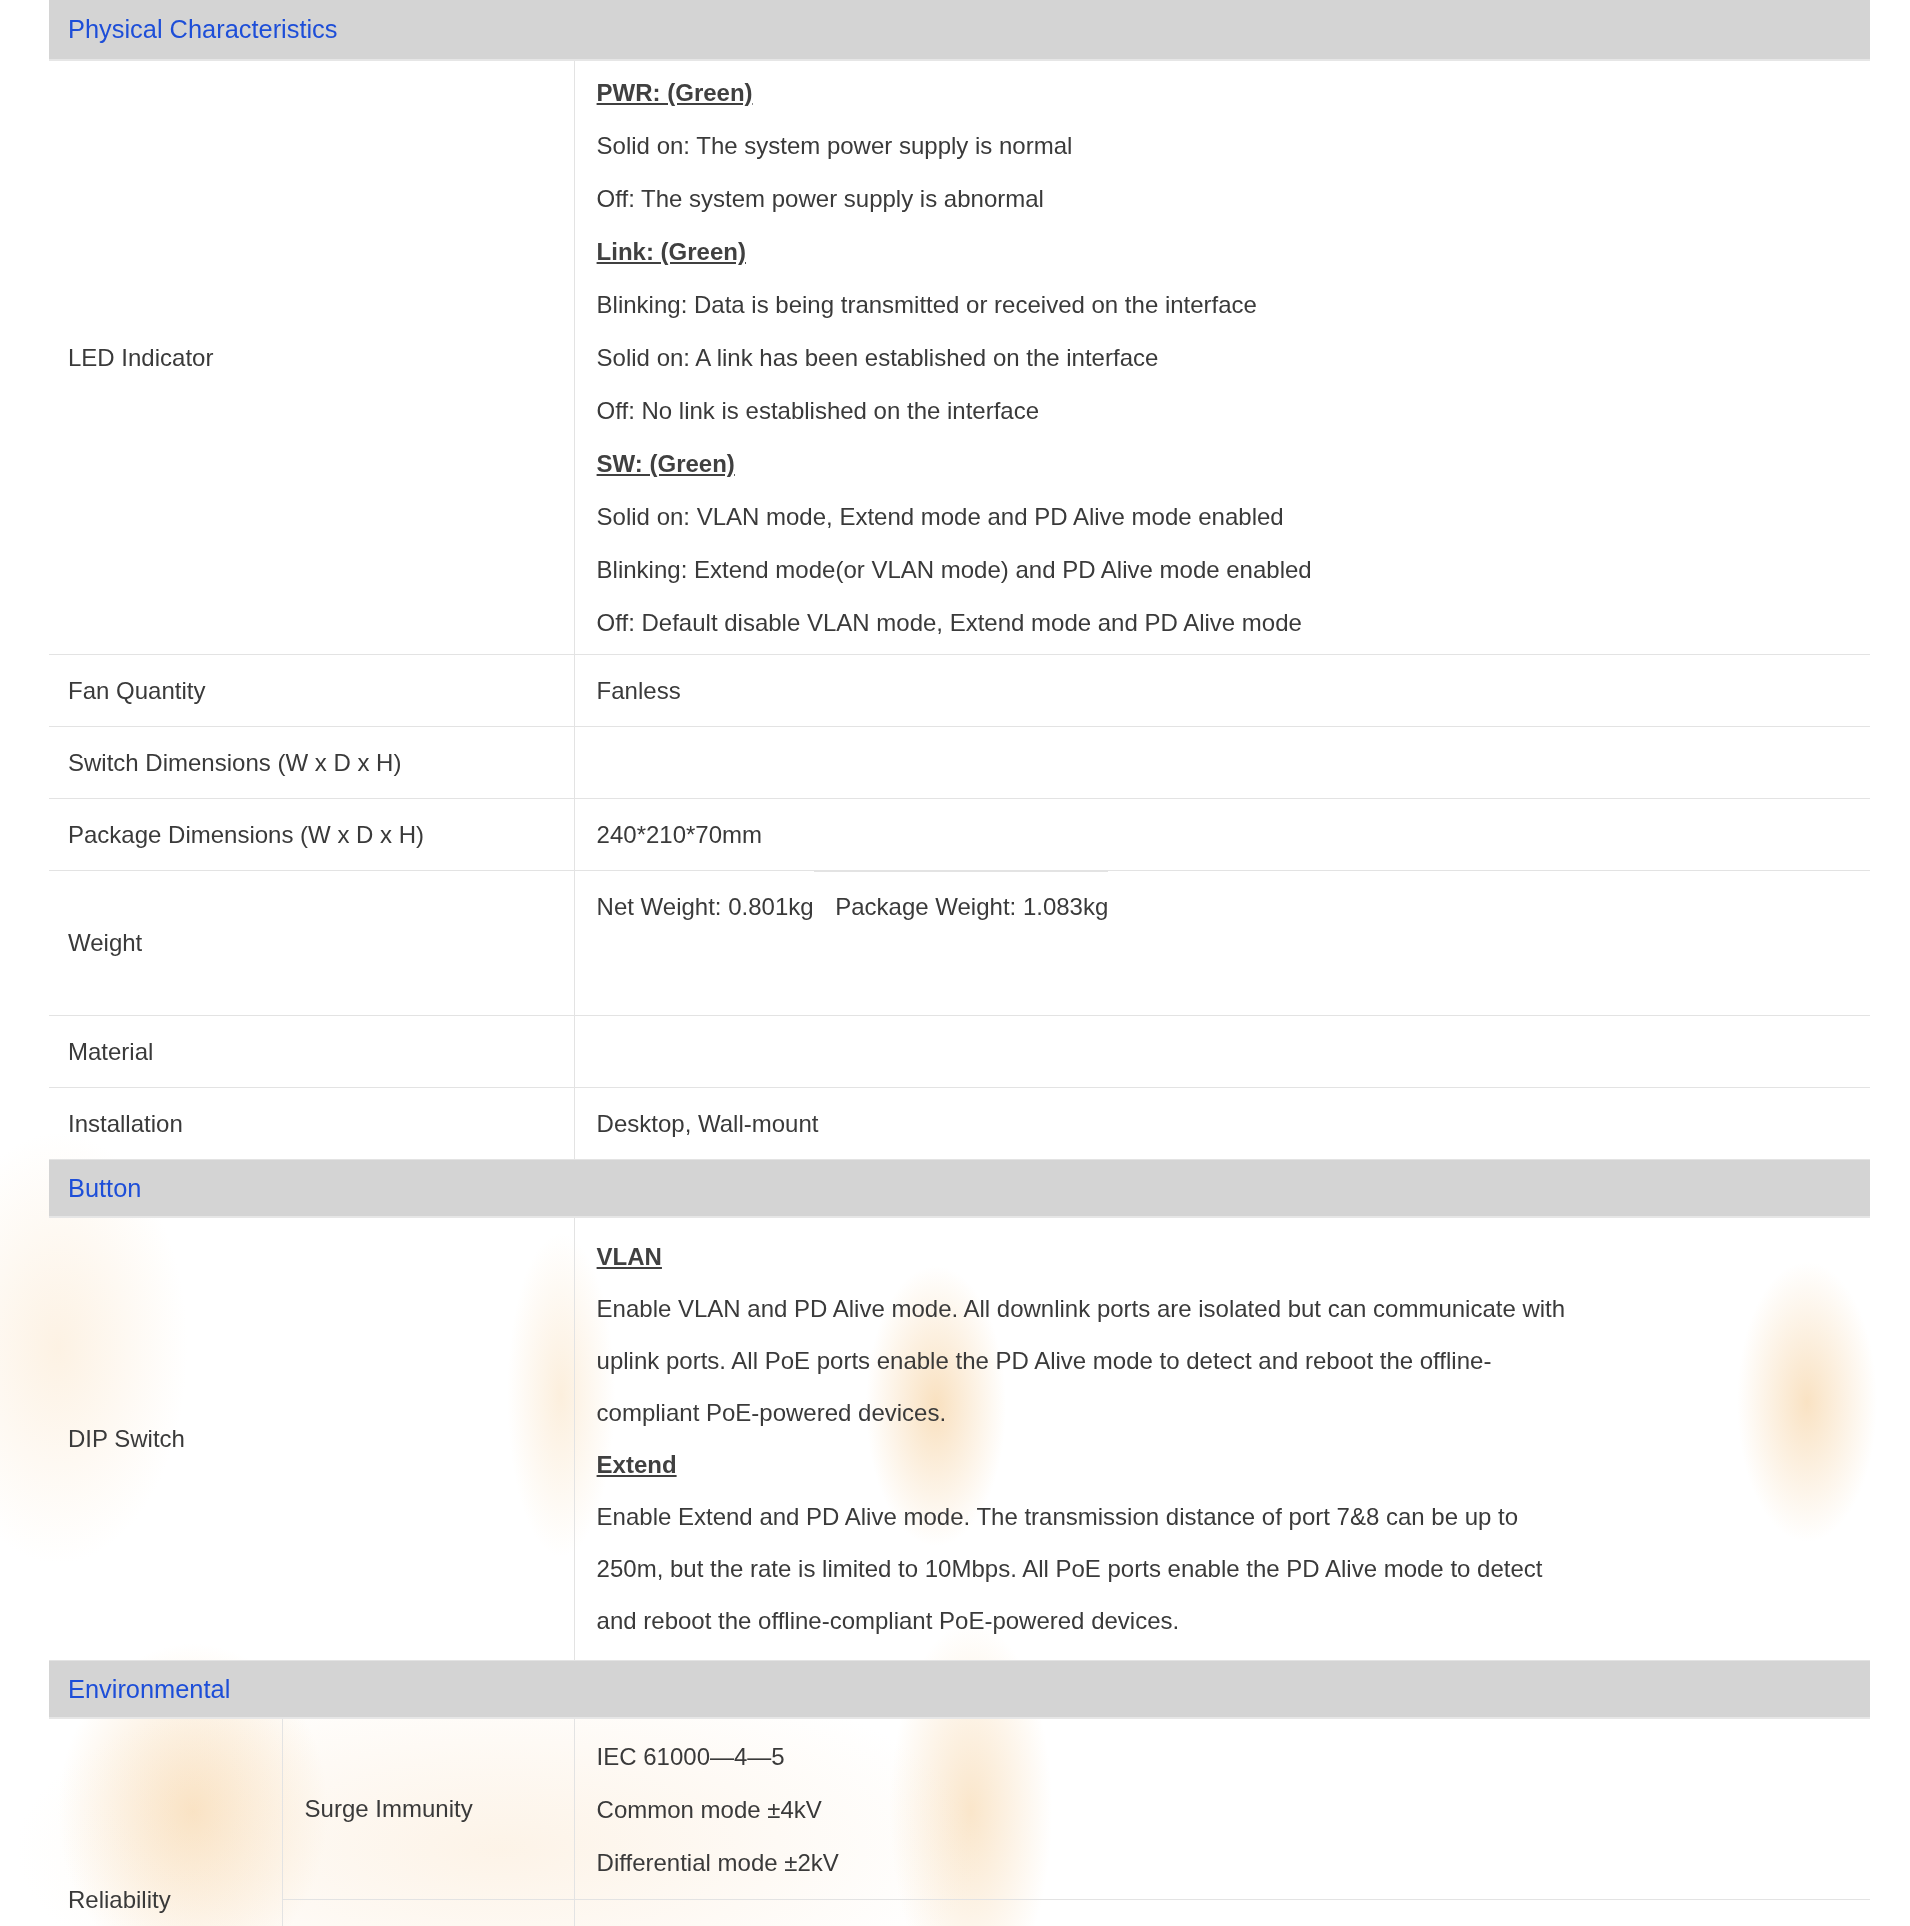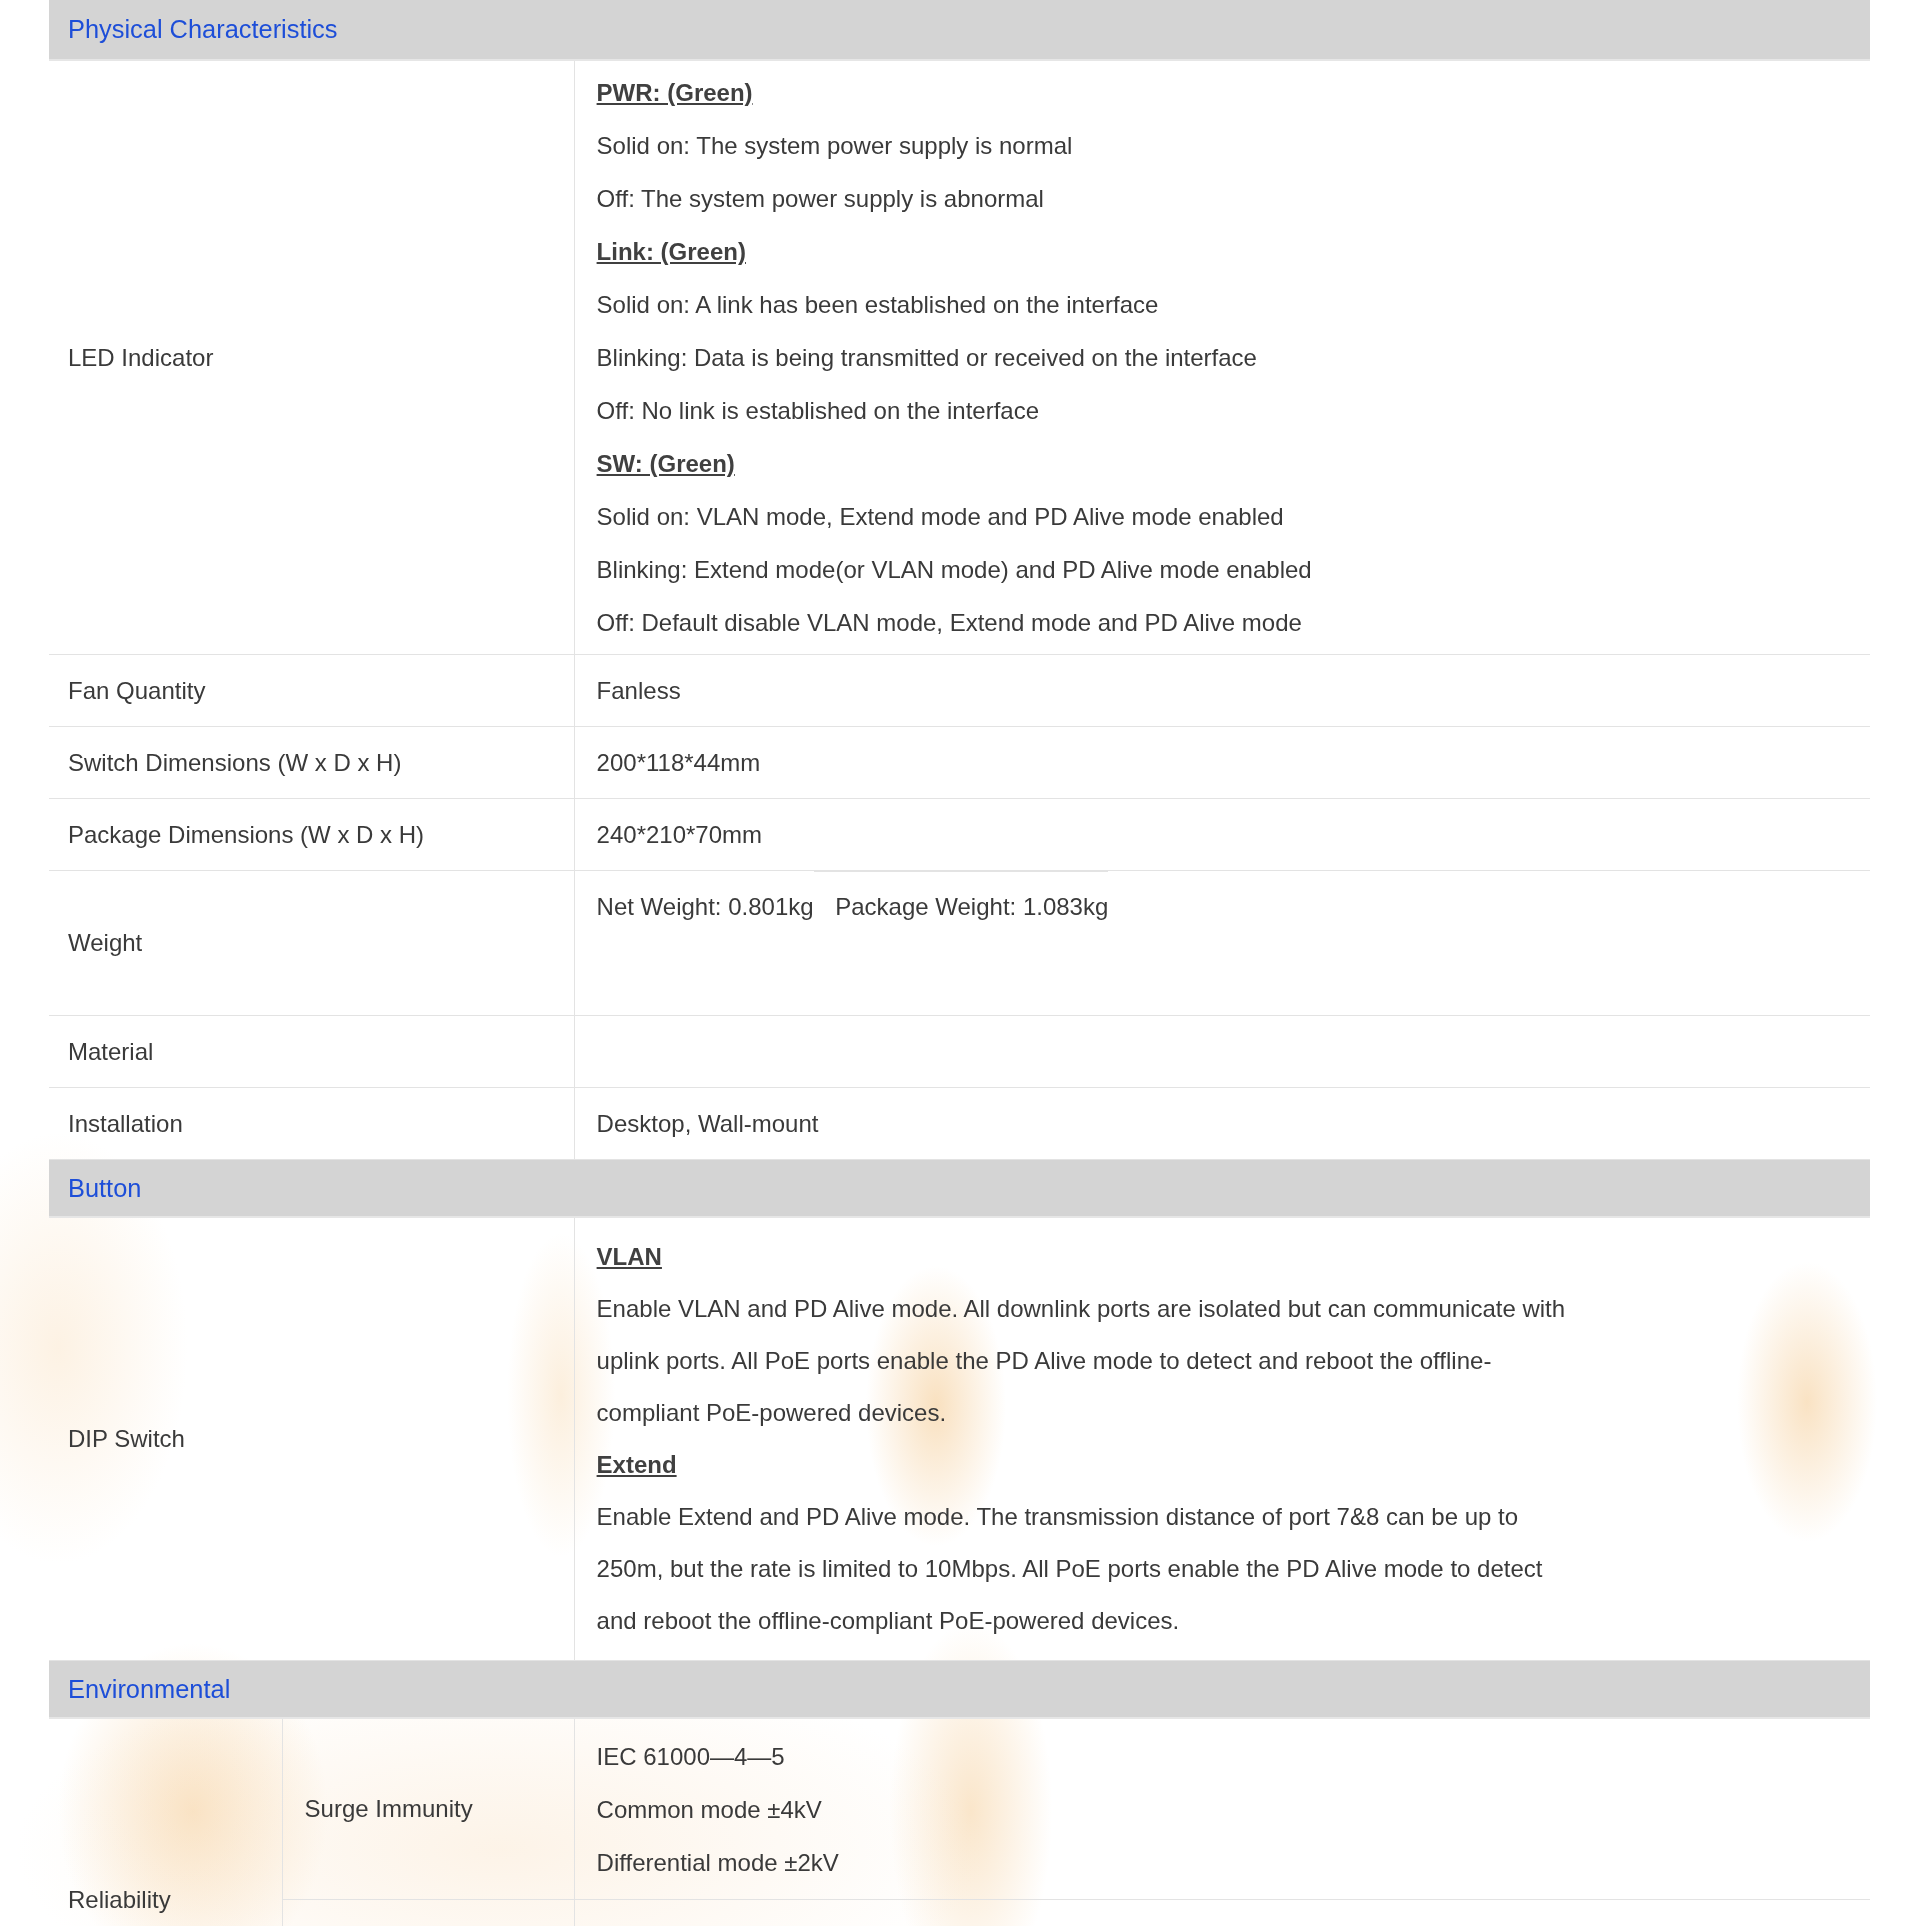--- a/index.html
+++ b/index.html
@@ -86,38 +86,37 @@
     <span>Physical Characteristics</span>
   </div>
 
   <div class="row h1542">
     <div class="label">LED Indicator</div>
     <div class="lines">
       <div class="bold">PWR: (Green)</div>
       <div>Solid on: The system power supply is normal</div>
       <div>Off: The system power supply is abnormal</div>
       <div class="bold">Link: (Green)</div>
+      <div>Blinking: Data is being transmitted or received on the interface</div>
       <div>Solid on: A link has been established on the interface</div>
-      <div>Blinking: Data is being transmitted or received on the interface</div>
       <div>Off: No link is established on the interface</div>
       <div class="bold">SW: (Green)</div>
       <div>Solid on: VLAN mode, Extend mode and PD Alive mode enabled</div>
       <div>Blinking: Extend mode(or VLAN mode) and PD Alive mode enabled</div>
       <div>Off: Default disable VLAN mode, Extend mode and PD Alive mode</div>
     </div>
   </div>
 
   <div class="row h188">
     <div class="label">Fan Quantity</div>
     <div class="value">Fanless</div>
   </div>
 
   <div class="row h188">
     <div class="label">Switch Dimensions (W x D x H)</div>
-    <div class="value">200*118*44mm</div>
   </div>
 
   <div class="row h188">
     <div class="label">Package Dimensions (W x D x H)</div>
     <div class="value">240*210*70mm</div>
   </div>
 
   <div class="row h376">
     <div class="label">Weight</div>
     <div class="wcol">

